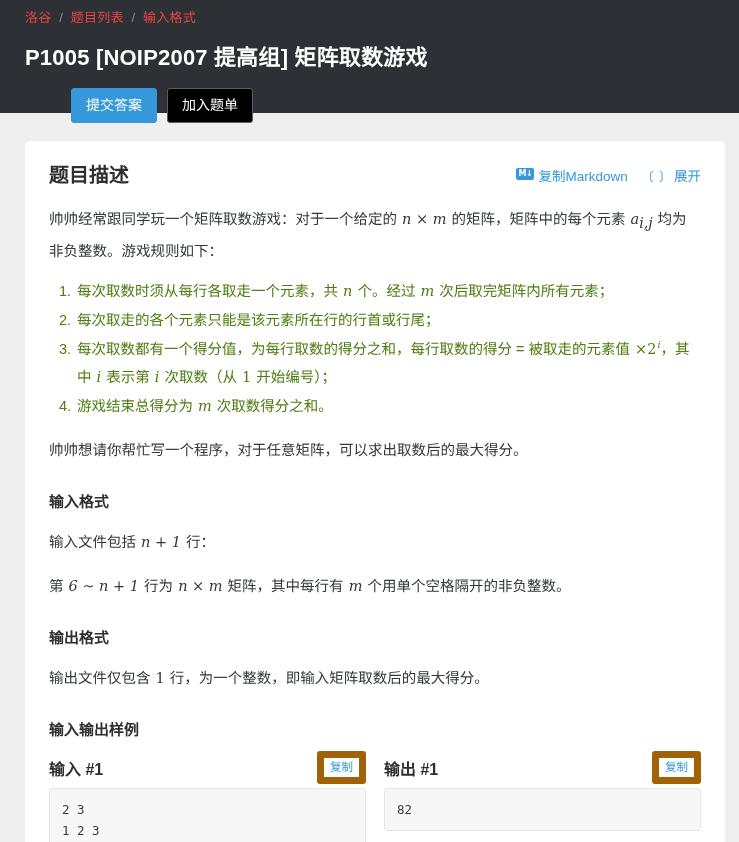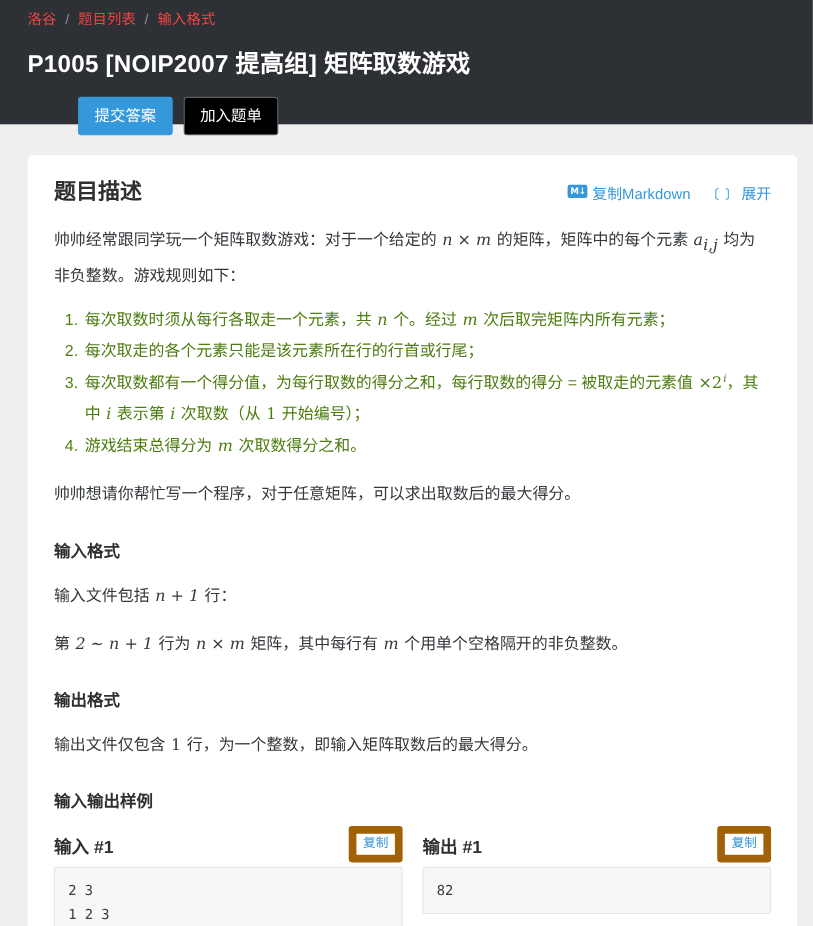--- a/index.html
+++ b/index.html
@@ -295,21 +295,21 @@
     <p class="prose">帅帅想请你帮忙写一个程序，对于任意矩阵，可以求出取数后的最大得分。</p>
 
     <h3 class="section-title">输入格式</h3>
 
     <p class="prose" style="margin-top:0">
       <span>输入文件包括 </span><span class="math">n + 1</span><span> 行：</span>
     </p>
 
 
     <p class="prose">
-      <span>第 </span><span class="math">2 ∼ n + 1</span><span> 行为 </span><span class="math">n × m</span><span> 矩阵，其中每行有 </span><span class="math">m</span><span> 个用单个空格隔开的非负整数。</span>
+      <span>第 </span><span class="math">6 ∼ n + 1</span><span> 行为 </span><span class="math">n × m</span><span> 矩阵，其中每行有 </span><span class="math">m</span><span> 个用单个空格隔开的非负整数。</span>
     </p>
 
     <h3 class="section-title">输出格式</h3>
 
     <p class="prose" style="margin-top:11px">
       <span>输出文件仅包含 </span><span class="math up">1</span><span> 行，为一个整数，即输入矩阵取数后的最大得分。</span>
     </p>
 
     <h3 class="section-title">输入输出样例</h3>
 

